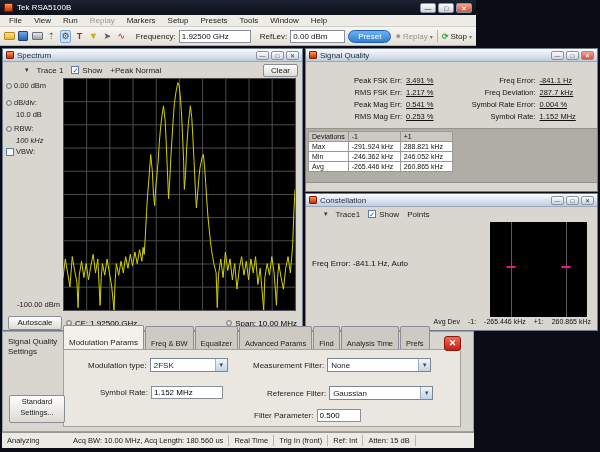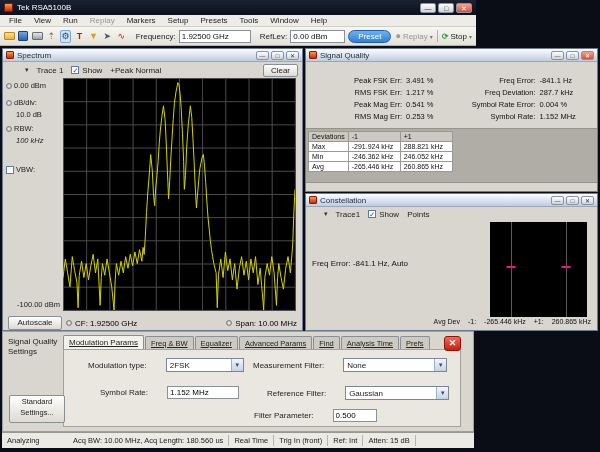--- a/index.html
+++ b/index.html
@@ -60,45 +60,45 @@
   .cf-grp { display:flex; align-items:center; gap:3px; }
   .span-grp { margin-left:auto; display:flex; align-items:center; gap:3px; }
 
   
   #sigqual { left:305px; top:2px; width:293px; height:144px; }
   .sq-body { position:relative; height:129px; font-size:7.5px; color:#111; }
   .sq-cols { position:absolute; top:14px; left:4px; display:flex; gap:14px; }
   .sq-col .mrow { display:flex; margin-bottom:3px; }
   .sq-col .ml { width:92px; text-align:right; }
   .sq-col.right .ml { width:88px; }
-  .sq-col .mv { margin-left:4px; }
+  .sq-col .mv { margin-left:4px;text-decoration:underline; }
   .sq-inset { position:absolute; left:0; top:66px; width:100%; height:55px; background:#b0ada7; border-top:1px solid #96938d; border-bottom:1px solid #96938d; padding:2px; }
   .dev-table { border-collapse:collapse; font-size:7px; background:#fff; }
   .dev-table th,.dev-table td { border:1px solid #9a9a94; padding:1px 3px; font-weight:normal; text-align:left; }
   .dev-table th { background:#ccc9c2; }
   .dev-table td.name { width:36px; }
   .dev-table td.val { width:52px; }
 
   
   #constel { left:305px; top:147px; width:293px; height:138px; }
   .con-body { position:relative; height:109px; font-size:7.5px; color:#111; }
   .freq-auto { position:absolute; left:6px; top:38px; font-size:8px; }
   .con-plot { position:absolute; left:184px; top:1px; width:97px; height:95px; background:#000; }
   .con-grid { position:absolute; top:0; bottom:0; width:1px; background:#5a5a5a; }
   .con-dash { position:absolute; width:9px; height:2px; background:#f0138c; transform:translate(-50%,-50%); }
   .con-bot { position:absolute; left:0; top:97px; width:100%; display:flex; justify-content:flex-end; gap:8px; font-size:7px; padding-right:6px; }
 
   
   .settings { position:relative; height:101px; margin:0 2px; background:#d9d6cf; border:1px solid #9aa0aa; font-size:8px; color:#222; }
   .sq-settings-label { position:absolute; left:5px; top:5px; line-height:10px; }
   .tabs { position:absolute; left:60px; top:2px; display:flex; align-items:flex-end; height:15px; }
-  .tab { padding:2px 5px 1px; background:#cdcac2; border:1px solid #8a8e95; border-bottom:none; border-radius:2px 2px 0 0; margin-right:1px; font-size:7.5px;text-decoration:underline; }
+  .tab { padding:12px 5px 1px; background:#cdcac2; border:1px solid #8a8e95; border-bottom:none; border-radius:2px 2px 0 0; margin-right:1px; font-size:7.5px; }
   .tab.active { background:#f2f1ec; position:relative; top:1px; padding-bottom:3px; font-size:8px; }
   .tab-content { position:absolute; left:60px; top:17px; right:12px; bottom:4px; background:#e9e7e0; border:1px solid #a5a29b; }
-  .fgrp { position:absolute; display:flex; align-items:center; gap:19px; }
+  .fgrp { position:absolute; display:flex; align-items:center; gap:3px; }
   .fgrp input { height:13px; border:1px solid #8a9099; background:#fff; font-size:8px; padding:0 2px; font-family:"Liberation Sans",sans-serif; }
   .sel { height:14px; background:#fff; border:1px solid #7a8694; display:flex; align-items:center; font-size:8px; }
   .sel .sval { flex:1; padding:0 3px; }
   .sel .sarr { width:12px; height:100%; background:linear-gradient(#f2f6fa,#c4d3e4); border-left:1px solid #9fb0c4; font-size:6px; color:#38506e; display:flex; align-items:center; justify-content:center; }
   #std-btn { position:absolute; left:6px; top:63px; width:56px; height:28px; font-size:7.5px; line-height:11px; }
   .xclose { position:absolute; right:12px; top:4px; width:17px; height:15px; background:linear-gradient(#f16a5a,#c71f10); border:1px solid #8d1507; border-radius:3px; color:#fff; font-size:9px; font-weight:bold; text-align:center; line-height:13px; }
 
   
   .statusbar { height:16px; margin:0 2px; background:#eceae4; border-top:1px solid #9a978f; display:flex; align-items:center; font-size:7.5px; color:#222; }
   .statusbar .seg { padding:0 5px; border-right:1px solid #b8b5ad; height:11px; line-height:11px; white-space:nowrap; }
@@ -203,21 +203,21 @@
           <div class="side-item" style="margin-top:8px;">
               <span class="spin"></span>
               <span>dB/div:</span>
             </div>
           <div class="side-item indent">10.0 dB</div>
           <div class="side-item" style="margin-top:5px;">
               <span class="spin"></span>
               <span>RBW:</span>
             </div>
           <div class="side-item indent rbw-val">100 kHz</div>
-          <div class="side-item" style="margin-top:20px;">
+          <div class="side-item" style="margin-top:2px;">
               <span class="chk" style="color:transparent;">✓</span>
               <span>VBW:</span>
             </div>
           <div class="bot-level">-100.00 dBm</div>
         </div>
         <div class="spec-plot">
           <svg viewBox="0 0 100 100" preserveAspectRatio="none">
             <polyline fill="none" stroke="#d4d400" stroke-width="1" vector-effect="non-scaling-stroke" points="0,86 1,78 2,84 3,90 4,77 5,83 6,88 6.5,99 7,85 8,79 9,86 10,80 11,87 12,81 13,76 14,84 15,78 16,98 16.5,86 17,80 18,85 19,78 20,84 21,90 22,100 22.5,87 23,80 24,85 25,79 26,84 27,77 28,82 29,76 30,81 31,75 32,80 33,74 34,79 34.5,73 35,76 35.5,68 36,58 36.5,50 37,44 37.8,33 38.5,40 39,50 39.5,55 40,47 40.5,42 41,36 41.5,28 42,22 42.7,16 43.3,12 44,18 44.5,28 45,40 45.5,52 46,44 46.5,34 47,26 47.5,18 48,11 48.7,6 49.5,2 50,3 50.5,7 51,14 51.5,24 52,36 52.3,48 52.8,42 53.3,30 54,20 54.9,12 55.5,17 56,26 56.5,36 57,47 57.5,56 58,50 58.5,44 59,39 60,34 60.5,33 61,38 61.5,45 62,53 62.5,60 63,65 63.5,70 64,74 64.5,77 65,80 66,84 66.5,99 67,85 68,78 69,86 70,75 71,83 72,78 73,87 74,80 75,91 76,82 77,77 78,85 79,79 80,87 81,78 82,84 83,77 84,89 85,82 86,94 86.5,100 87,86 88,80 89,85 90,77 91,84 92,98 92.5,86 93,80 94,86 95,91 96,82 97,77 98,84 99,72 99.5,58 100,48"></polyline>
           </svg>
         </div>

